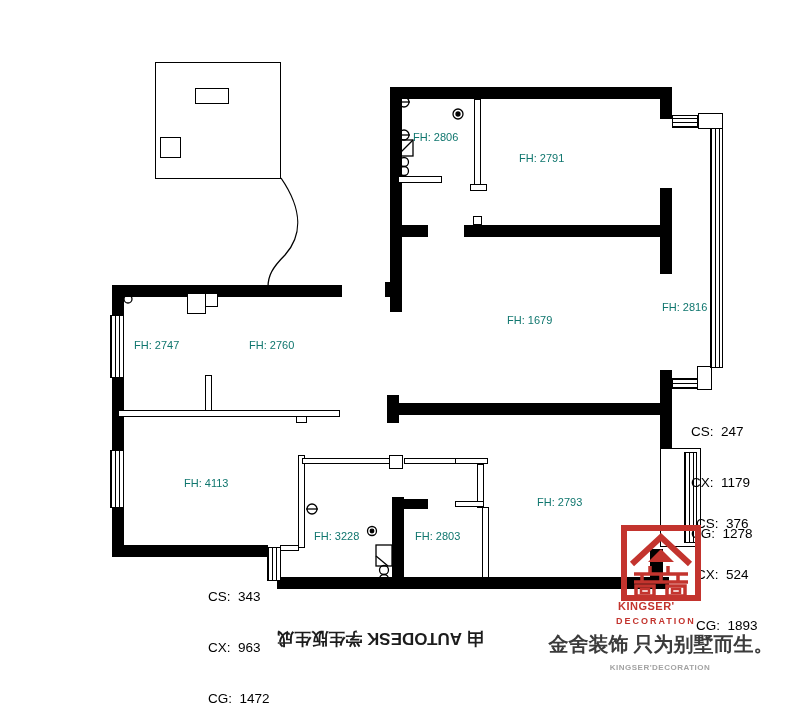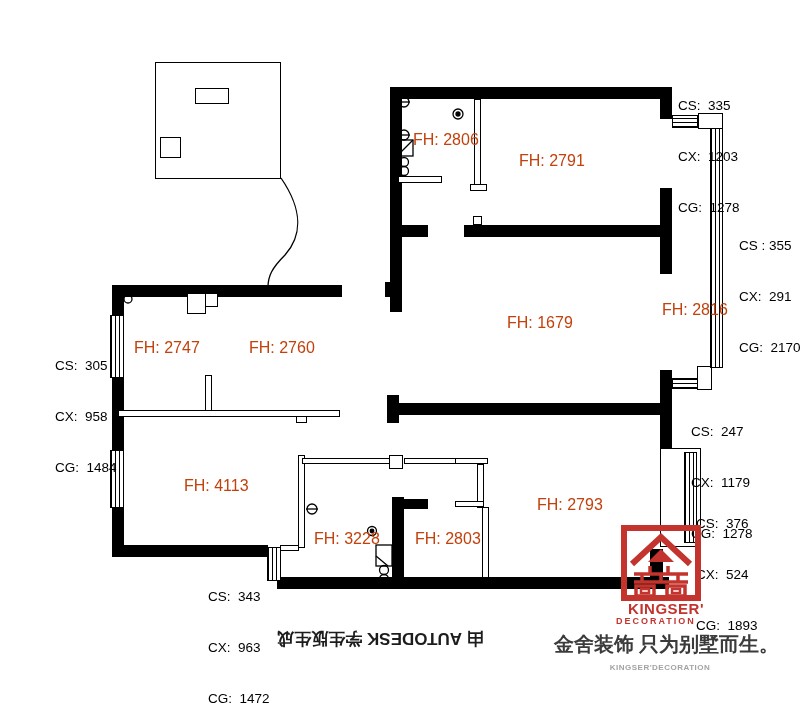--- a/index.html
+++ b/index.html
@@ -4,31 +4,31 @@
 <style>
   html,body{margin:0;padding:0;background:#ffffff;}
   #plan{position:relative;width:800px;height:707px;background:#fff;overflow:hidden;
         font-family:"Liberation Sans",sans-serif;}
   .w {position:absolute;background:#000;z-index:1;}
   .t {position:absolute;background:#fff;border:1px solid #000;box-sizing:border-box;z-index:1;}
   .wv{position:absolute;box-sizing:border-box;border:1px solid #000;
       background:repeating-linear-gradient(90deg,#000 0 1px,#fff 1px 4px);z-index:1;}
   .wh{position:absolute;box-sizing:border-box;border:1px solid #000;
       background:repeating-linear-gradient(0deg,#000 0 1px,#fff 1px 4px);z-index:1;}
-  .lbl{position:absolute;font-size:16px;color:#c2410c;white-space:nowrap;z-index:3;}
+  .lbl{position:absolute;font-size:11px;color:#0f766e;white-space:nowrap;z-index:3;}
   .dim{position:absolute;font-size:13.5px;line-height:17px;color:#000;white-space:pre;z-index:3;}
   #fixlayer{position:absolute;left:0;top:0;z-index:2;pointer-events:none;}
   .stamp{position:absolute;left:253px;top:627px;width:255px;text-align:center;
          font-weight:600;font-size:17px;color:#1c1c1c;transform:rotate(180deg);z-index:3;}
   #logo{position:absolute;left:620px;top:524px;z-index:4;}
-  .brand-name{position:absolute;left:618px;top:600px;width:86px;text-align:right;
-      font-weight:bold;font-size:15px;letter-spacing:.5px;color:#c3342e;z-index:4;}
+  .brand-name{position:absolute;left:618px;top:600px;width:86px;text-align:left;
+      font-weight:bold;font-size:11px;letter-spacing:.5px;color:#c3342e;z-index:4;}
   .brand-sub{position:absolute;left:616px;top:616px;width:90px;text-align:left;
       font-weight:bold;font-size:9px;letter-spacing:2px;color:#c3342e;z-index:4;}
-  .tagline{position:absolute;left:543px;top:631px;width:236px;text-align:right;
+  .tagline{position:absolute;left:543px;top:631px;width:236px;text-align:center;
       font-family:"Liberation Serif",serif;font-weight:600;font-size:20px;color:#3b3b3b;
       white-space:nowrap;z-index:4;}
   .foot1{position:absolute;left:598px;top:663px;width:124px;text-align:center;
       font-weight:bold;font-size:8px;letter-spacing:.5px;color:#a3a3a3;z-index:4;}
   .foot2{position:absolute;left:590px;top:673px;width:140px;text-align:center;
       font-weight:bold;font-size:11.5px;letter-spacing:1px;color:#a3a3a3;z-index:4;}
 </style>
 </head>
 <body>
 
@@ -68,44 +68,29 @@
   <div class="lbl" style="left:519px;top:152px">FH: 2791</div>
   <div class="lbl" style="left:507px;top:314px">FH: 1679</div>
   <div class="lbl" style="left:662px;top:301px">FH: 2816</div>
   <div class="lbl" style="left:134px;top:339px">FH: 2747</div>
   <div class="lbl" style="left:249px;top:339px">FH: 2760</div>
   <div class="lbl" style="left:184px;top:477px">FH: 4113</div>
   <div class="lbl" style="left:314px;top:530px">FH: 3228</div>
   <div class="lbl" style="left:415px;top:530px">FH: 2803</div>
   <div class="lbl" style="left:537px;top:496px">FH: 2793</div>
 
-  <div class="dim" style="left:678px;top:63px">
-    <div>CS:  335</div>
-    <div>CX:  1203</div>
-    <div>CG:  1278</div>
-  </div>
-  <div class="dim" style="left:739px;top:203px">
-    <div>CS : 355</div>
-    <div>CX:  291</div>
-    <div>CG:  2170</div>
-  </div>
   <div class="dim" style="left:691px;top:389px">
     <div>CS:  247</div>
     <div>CX:  1179</div>
     <div>CG:  1278</div>
   </div>
   <div class="dim" style="left:696px;top:481px">
     <div>CS:  376</div>
     <div>CX:  524</div>
     <div>CG:  1893</div>
-  </div>
-  <div class="dim" style="left:55px;top:323px">
-    <div>CS:  305</div>
-    <div>CX:  958</div>
-    <div>CG:  1484</div>
   </div>
   <div class="dim" style="left:208px;top:554px">
     <div>CS:  343</div>
     <div>CX:  963</div>
     <div>CG:  1472</div>
   </div>
 
   <div class="stamp">由 AUTODESK 学生版生成</div>
 
   <svg id="logo" width="82" height="78" viewBox="0 0 82 78">

